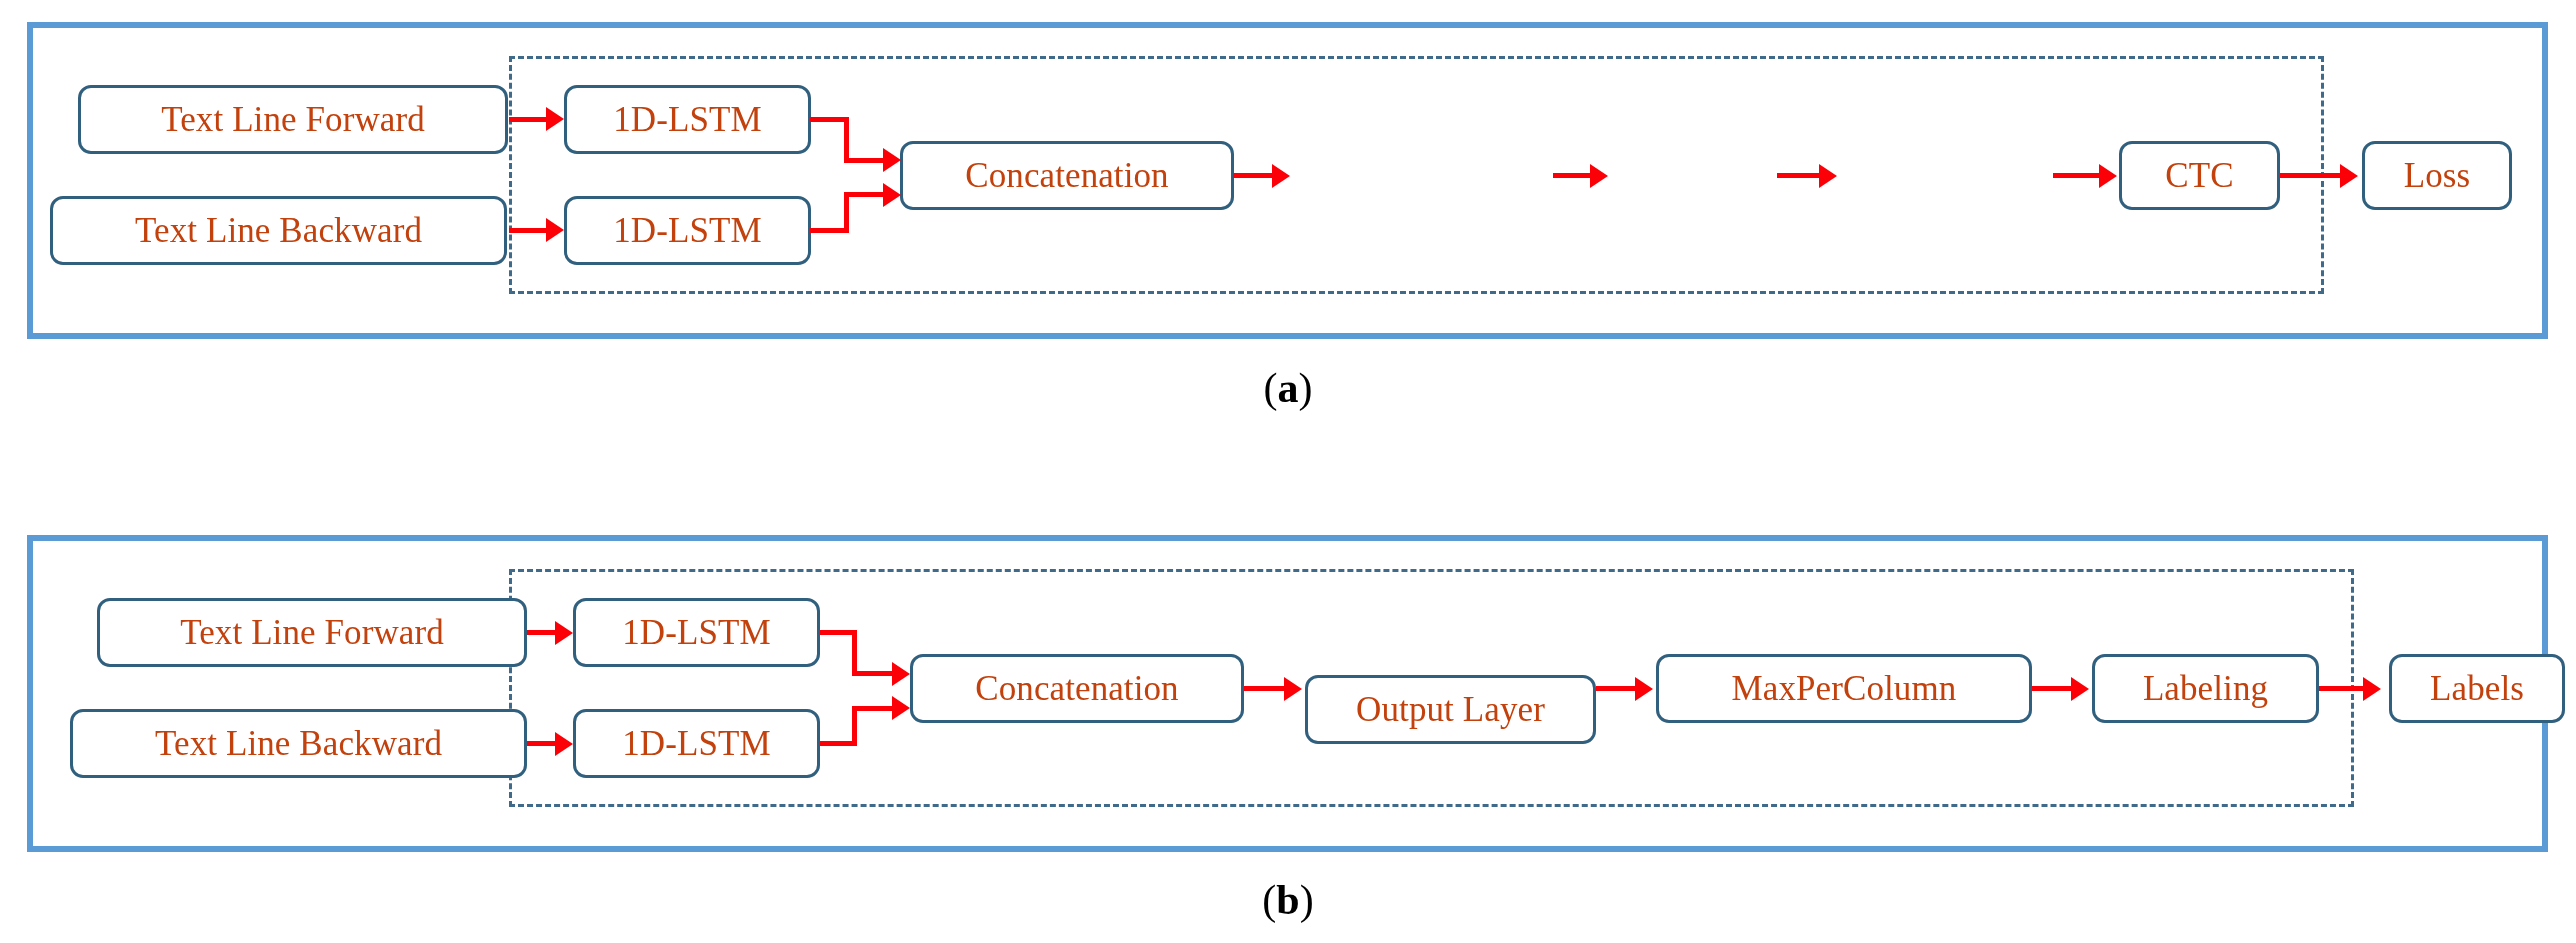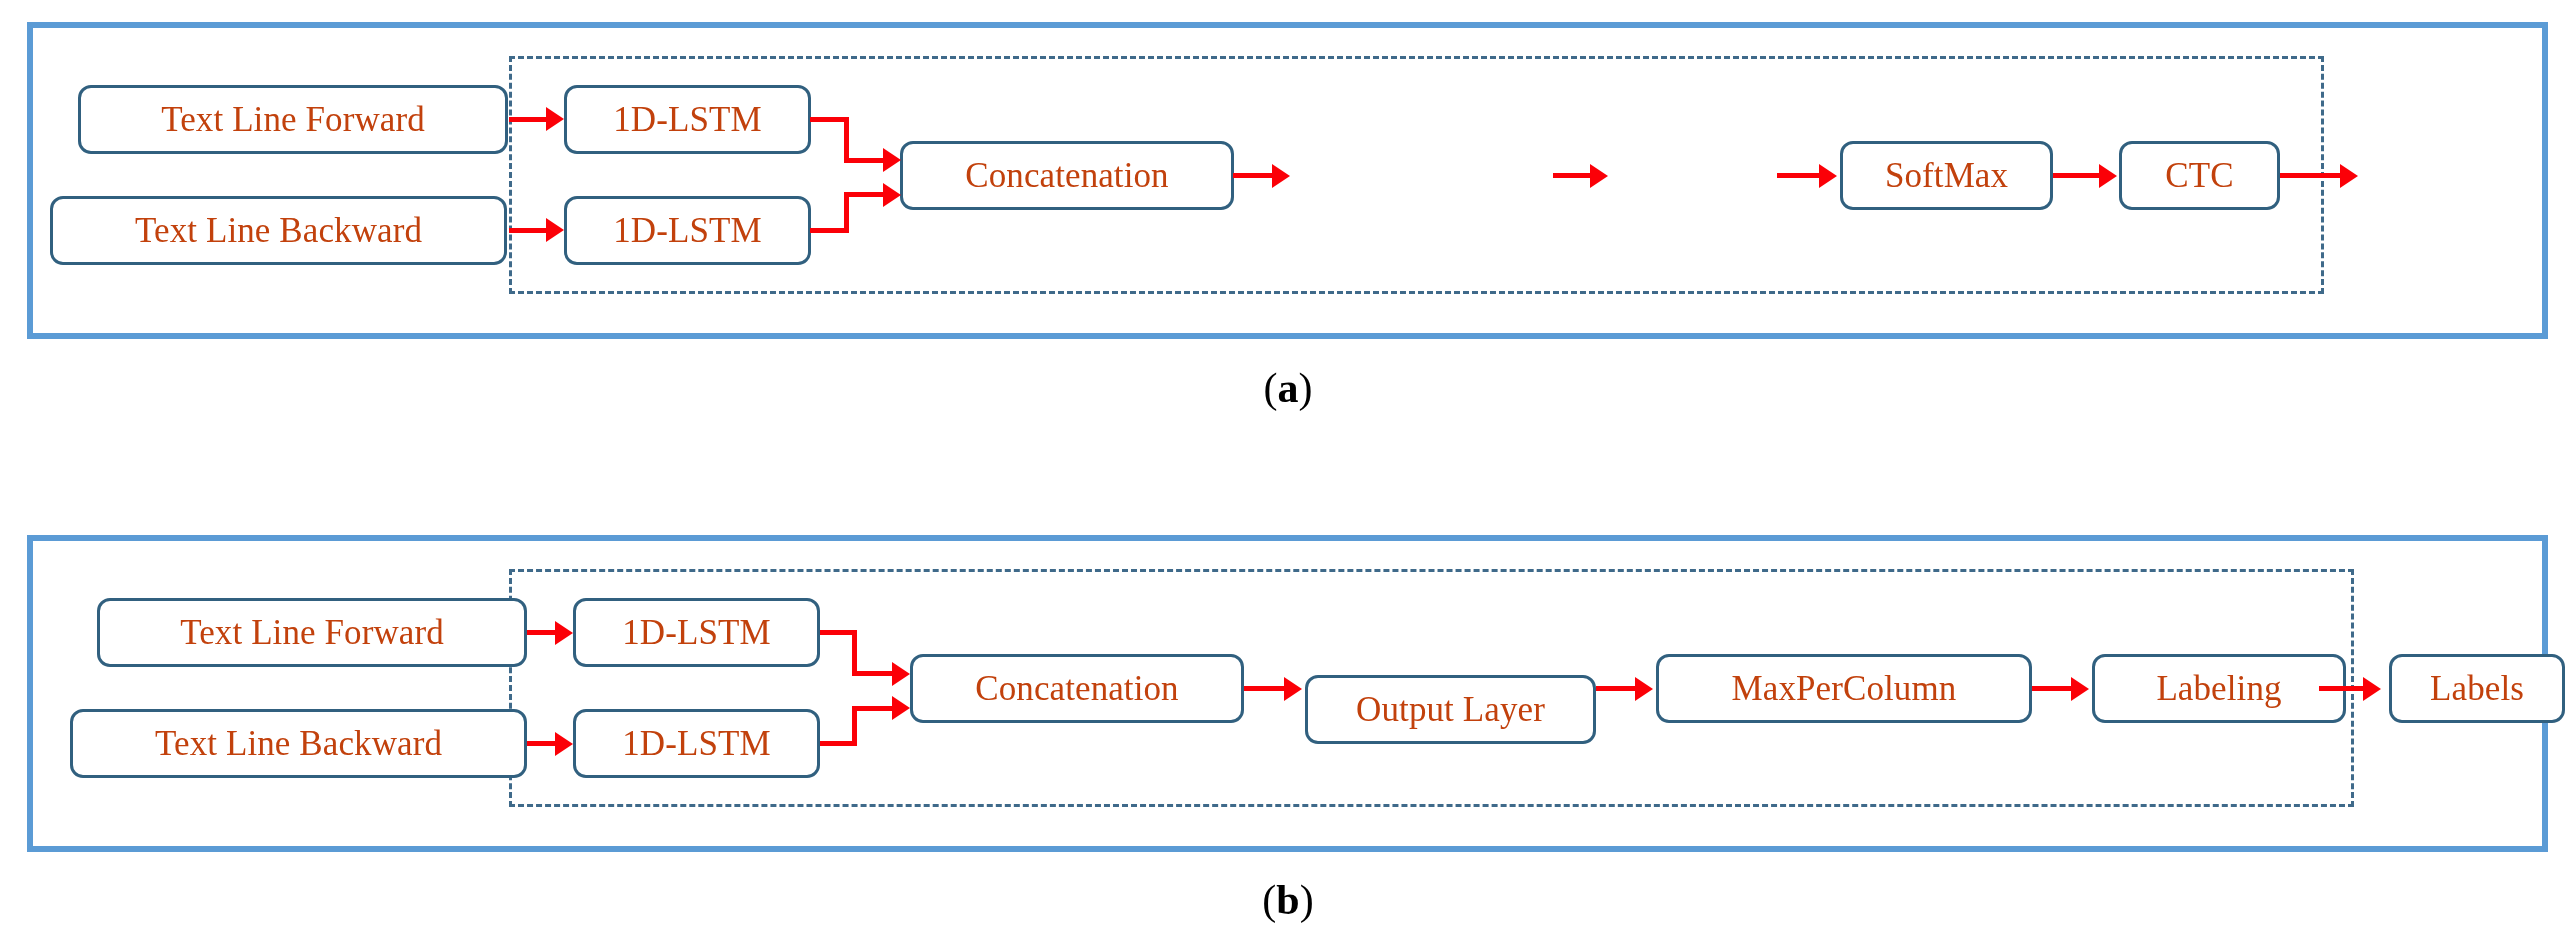--- a/index.html
+++ b/index.html
@@ -101,24 +101,24 @@
   <div class="node" style="left:50px; top:196px; width:457px; height:69px;">Text Line Backward</div>
 
   <div class="node" style="left:564px; top:85px; width:247px; height:69px;">1D-LSTM</div>
 
   <div class="node" style="left:564px; top:196px; width:247px; height:69px;">1D-LSTM</div>
 
   <div class="node" style="left:900px; top:141px; width:334px; height:69px;">Concatenation</div>
 
 
 
-  <div class="node" style="left:1840px; top:141px; width:213px; height:69px;">SoftMax</div>
 
   <div class="node" style="left:2119px; top:141px; width:161px; height:69px;">CTC</div>
 
+  <div class="node" style="left:2362px; top:141px; width:150px; height:69px;">Loss</div>
 
   <div class="wire wire-h" style="left:509px; top:117px; width:40px;"></div>
   <div class="arrowhead" style="left:546px; top:107px;"></div>
 
   <div class="wire wire-h" style="left:509px; top:228px; width:40px;"></div>
   <div class="arrowhead" style="left:546px; top:218px;"></div>
 
   <div class="wire wire-h" style="left:810px; top:117px; width:39px;"></div>
   <div class="wire wire-v" style="left:844px; top:117px; height:41px;"></div>
   <div class="wire wire-h" style="left:844px; top:158px; width:42px;"></div>
@@ -158,21 +158,21 @@
   <div class="node" style="left:573px; top:598px; width:247px; height:69px;">1D-LSTM</div>
 
   <div class="node" style="left:573px; top:709px; width:247px; height:69px;">1D-LSTM</div>
 
   <div class="node" style="left:910px; top:654px; width:334px; height:69px;">Concatenation</div>
 
   <div class="node" style="left:1305px; top:654px; width:291px; height:69px;margin-top:21px;">Output Layer</div>
 
   <div class="node" style="left:1656px; top:654px; width:376px; height:69px;">MaxPerColumn</div>
 
-  <div class="node" style="left:2092px; top:654px; width:254px; height:69px;">Labeling</div>
+  <div class="node" style="left:2092px; top:654px; width:227px; height:69px;">Labeling</div>
 
   <div class="node" style="left:2389px; top:654px; width:176px; height:69px;">Labels</div>
 
   <div class="wire wire-h" style="left:527px; top:630px; width:31px;"></div>
   <div class="arrowhead" style="left:555px; top:621px;"></div>
 
   <div class="wire wire-h" style="left:527px; top:741px; width:31px;"></div>
   <div class="arrowhead" style="left:555px; top:732px;"></div>
 
   <div class="wire wire-h" style="left:820px; top:630px; width:37px;"></div>

